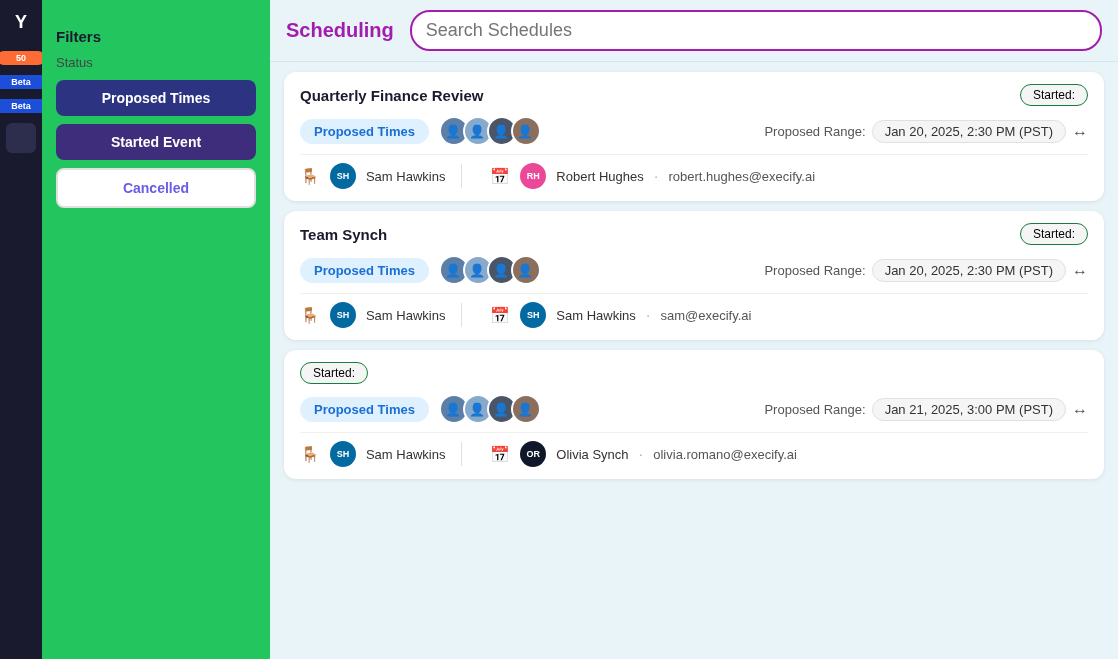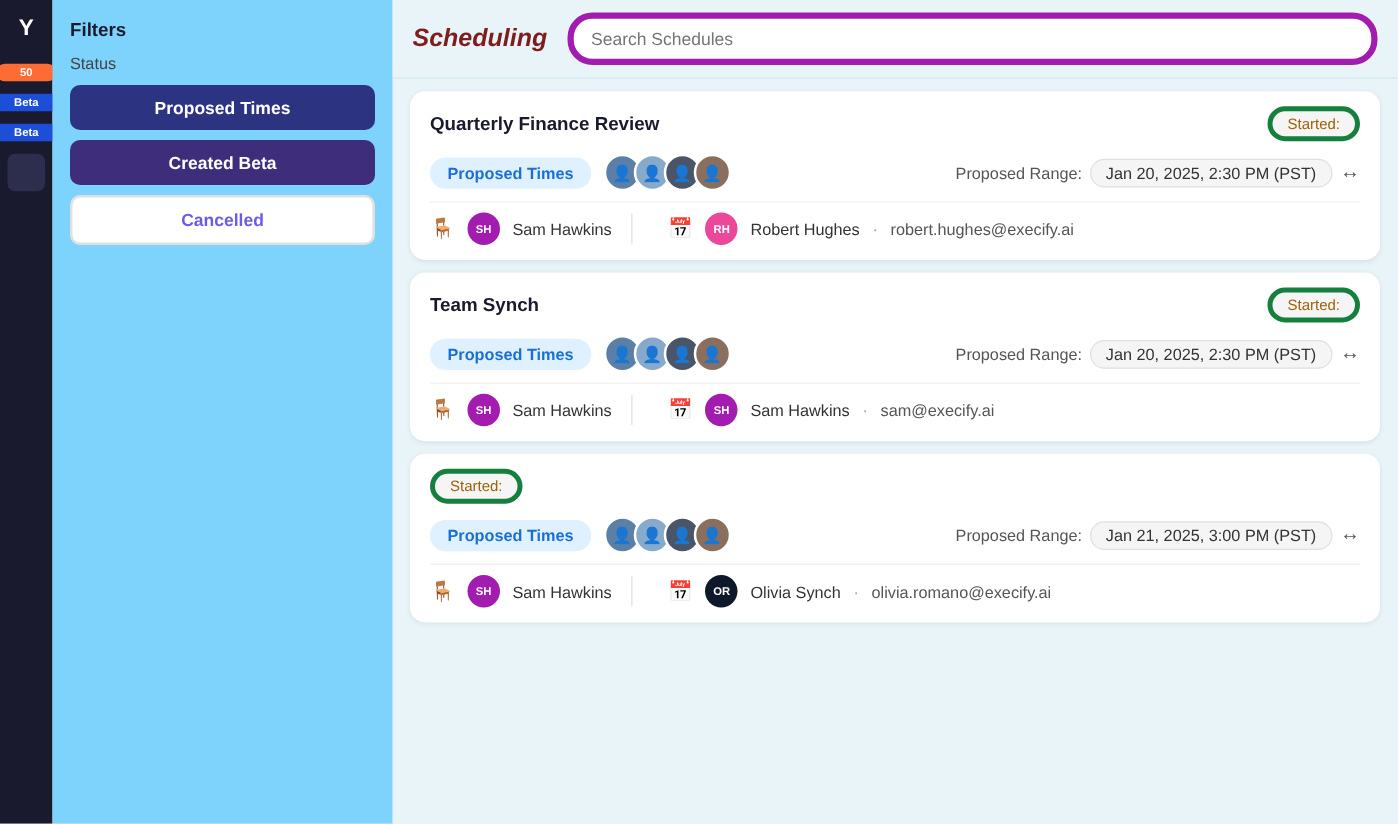--- a/index.html
+++ b/index.html
@@ -47,23 +47,23 @@
     .sidebar-item-strip {
       width: 30px;
       height: 30px;
       background: #2d2d4e;
       border-radius: 6px;
       margin-bottom: 4px;
     }
 
     
     .filters-panel {
-      width: 272px;
-      background: #7dd3fc;
-      padding: 16px 14px;
+      width: 228px;
+      background: #22c55e;
+      padding: 28px 14px;
       flex-shrink: 0;
     }
 
     .filters-title {
       font-size: 15px;
       font-weight: 700;
       color: #1a1a2e;
       margin-bottom: 10px;
     }
 
@@ -116,32 +116,31 @@
       align-items: center;
       padding: 10px 16px;
       background: #e8f4f8;
       gap: 16px;
       border-bottom: 1px solid #d0e8f0;
     }
 
     .main-title {
       font-size: 20px;
       font-weight: 700;
-      color: #7f1d1d;
+      color: #a21caf;
       white-space: nowrap;
-      font-style: italic;
     }
 
     .search-box {
       flex: 1;
       padding: 8px 14px;
       border-radius: 20px;
-      border: 5px solid #a21caf;
+      border: 2px solid #a21caf;
       background: white;
-      font-size: 14px;
+      font-size: 18px;
       color: #999;
       outline: none;
     }
 
     .schedules-list {
       flex: 1;
       overflow-y: auto;
       padding: 10px 14px;
       display: flex;
       flex-direction: column;
@@ -163,23 +162,23 @@
     }
 
     .card-title {
       font-size: 15px;
       font-weight: 700;
       color: #1a1a2e;
     }
 
     .started-badge {
       font-size: 12px;
-      color: #a16207;
+      color: #000000;
       background: #f5f5f5;
-      border: 4px solid #15803d;
+      border: 1px solid #15803d;
       border-radius: 16px;
       padding: 3px 12px;
       white-space: nowrap;
     }
 
     .card-row {
       display: flex;
       align-items: center;
       gap: 10px;
       margin-bottom: 8px;
@@ -269,21 +268,21 @@
       overflow: hidden;
       display: flex;
       align-items: center;
       justify-content: center;
       font-size: 9px;
       font-weight: bold;
       color: white;
       flex-shrink: 0;
     }
 
-    .user-avatar-sm.blue { background: #a21caf; }
+    .user-avatar-sm.blue { background: #0369a1; }
     .user-avatar-sm.teal { background: #ec4899; }
     .user-avatar-sm.purple { background: #0f172a; }
 
     .user-name {
       font-size: 13px;
       color: #333;
       font-weight: 500;
       text-align: right;
     }
 
@@ -328,21 +327,21 @@
   <div class="sidebar-badge orange">50</div>
   <div class="sidebar-badge pink">Beta</div>
   <div class="sidebar-badge pink">Beta</div>
   <div class="sidebar-item-strip"></div>
 </div>
 
 <div class="filters-panel">
   <div class="filters-title">Filters</div>
   <div class="filters-status-label">Status</div>
   <button class="filter-btn active-proposed">Proposed Times</button>
-  <button class="filter-btn active-created">Created Beta</button>
+  <button class="filter-btn active-created">Started Event</button>
   <button class="filter-btn cancelled">Cancelled</button>
 </div>
 
 <div class="main-content">
   <div class="main-header">
     <div class="main-title">Scheduling</div>
     <input class="search-box" type="text" placeholder="Search Schedules" style="">
   </div>
 
   <div class="schedules-list">

